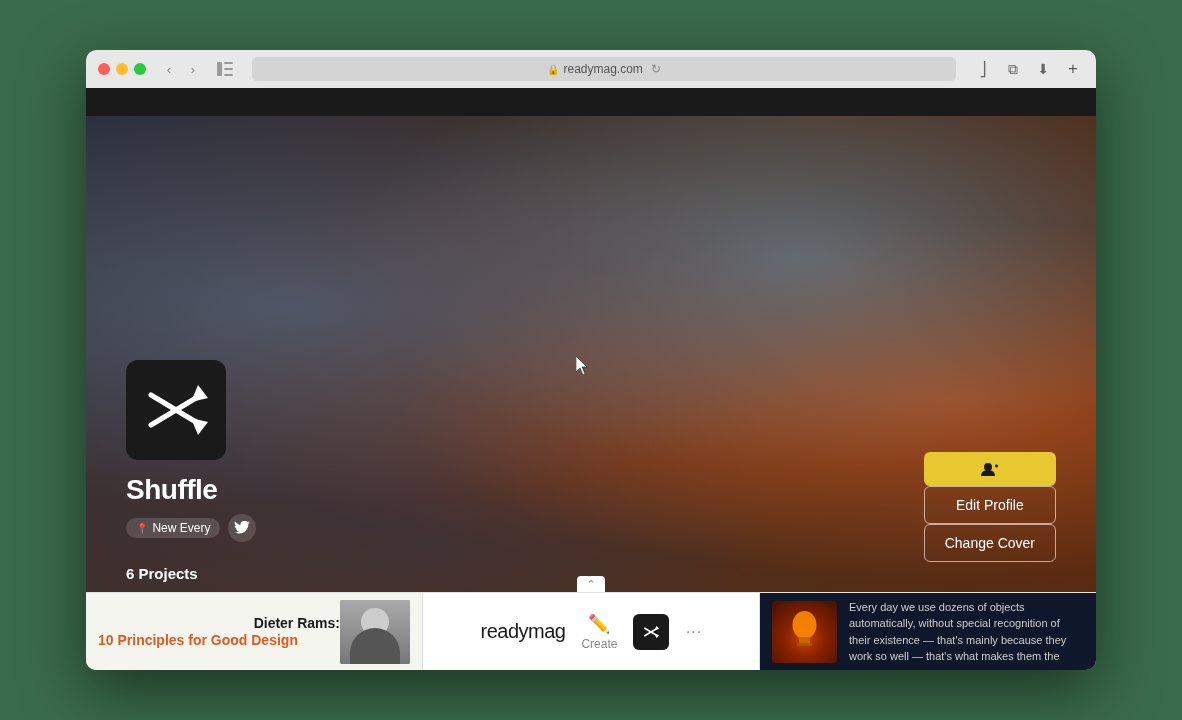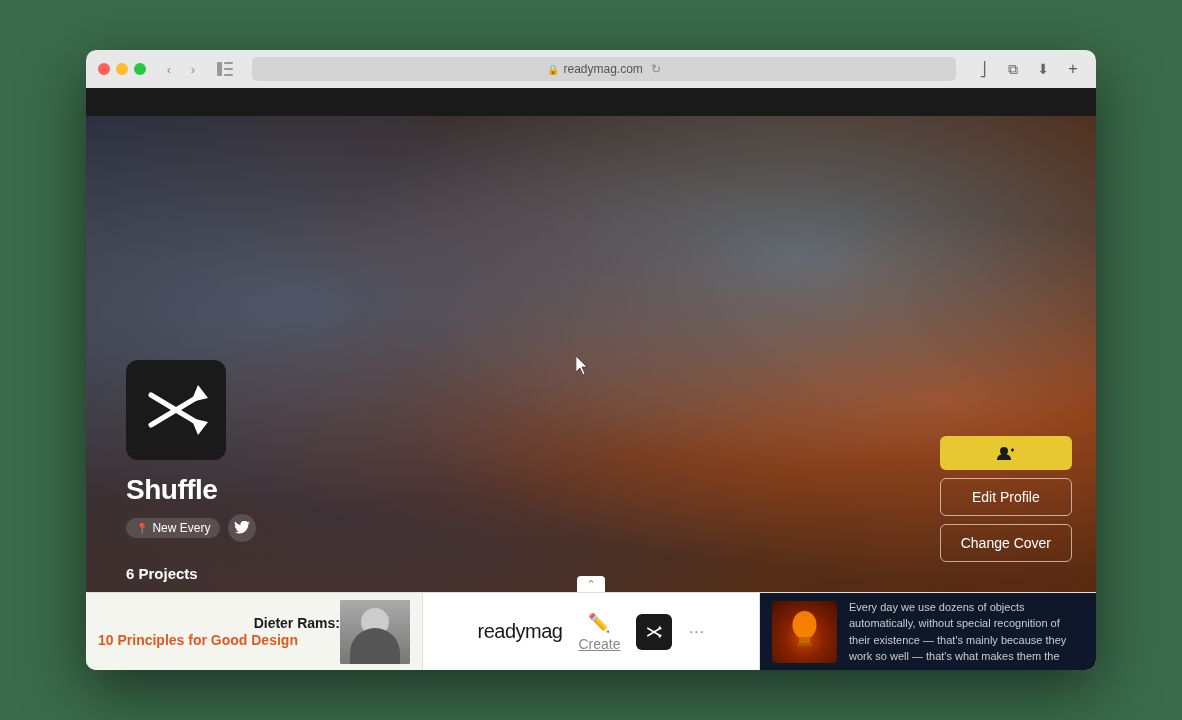--- a/index.html
+++ b/index.html
@@ -225,24 +225,23 @@
       left: 40px;
       font-size: 15px;
       font-weight: 600;
       color: #fff;
       z-index: 2;
     }
 
     .action-buttons {
       position: absolute;
       bottom: 30px;
-      right: 24px;
+      right: 40px;
       display: flex;
       flex-direction: column;
-      gap: 8px;
       z-index: 2;
     }
 
     .btn-follow {
       background: #e8c830;
       color: #1a1a1a;
       border: none;
       border-radius: 6px;
       padding: 10px 20px;
       font-size: 14px;
@@ -367,23 +366,22 @@
       align-items: center;
       gap: 2px;
     }
 
     .pencil-icon-area {
       font-size: 18px;
       color: #555;
     }
 
     .create-label {
-      font-size: 14px;
+      font-size: 12px;
       color: #888;
-      text-decoration: underline;
     }
 
     .readymag-shuffle-badge {
       width: 36px;
       height: 36px;
       background: #1a1a1a;
       border-radius: 6px;
       display: flex;
       align-items: center;
       justify-content: center;

